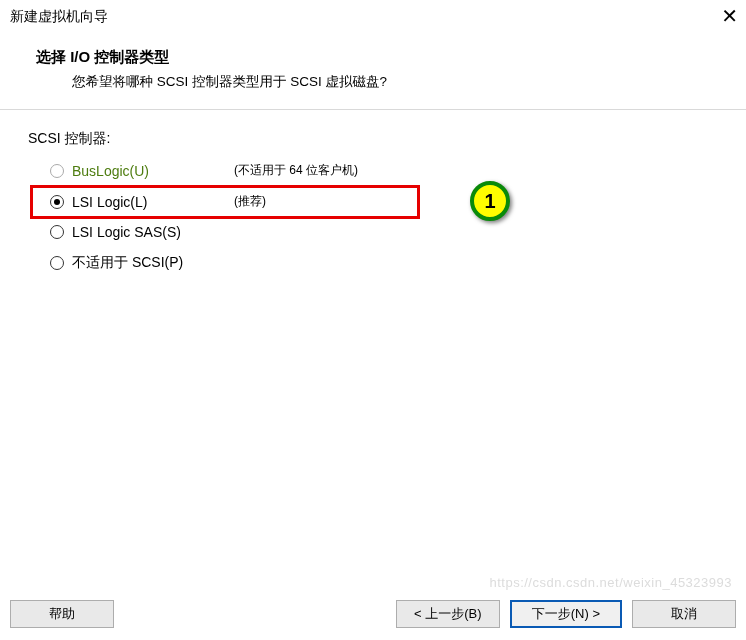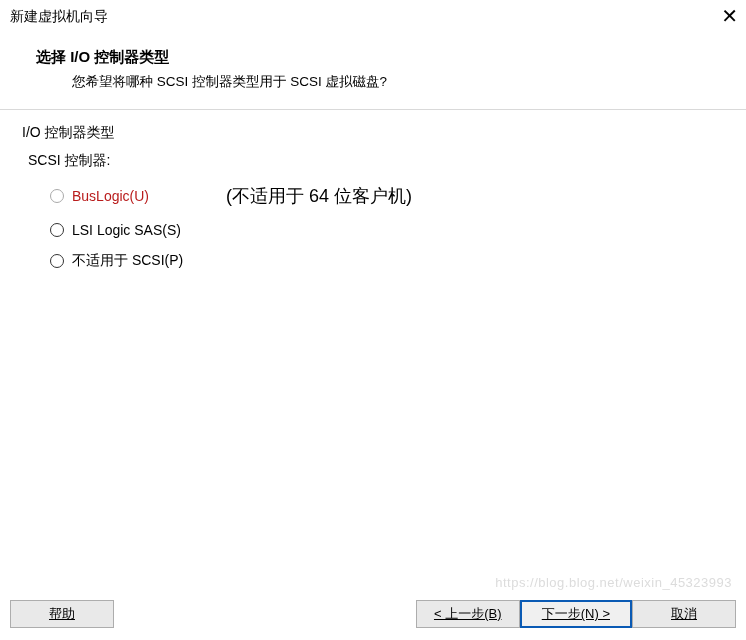--- a/index.html
+++ b/index.html
@@ -75,22 +75,22 @@
       display: inline-flex;
       align-items: center; justify-content: center;
       background: #fff;
       flex-shrink: 0;
     }
     .radio.disabled { border-color: #aaa; }
     .radio .dot {
       width: 6px; height: 6px; border-radius: 50%; background: #000;
     }
     .opt-label { min-width: 150px; }
-    .opt-label.disabled { color: #b91c1c; }
-    .opt-note { margin-left: 4px; font-size: 18px; }
+    .opt-label.disabled { color: #4d7c0f; }
+    .opt-note { margin-left: 12px; font-size: 12px; }
     .highlight-row {
       position: relative;
     }
     .highlight-box {
       position: absolute;
       left: -20px;
       top: -8px;
       width: 390px;
       height: 34px;
       border: 3px solid #e60000;
@@ -122,23 +122,22 @@
       font-family: Arial, sans-serif;
     }
     .footer {
       position: absolute;
       bottom: 0; left: 0; right: 0;
       height: 44px;
       display: flex;
       justify-content: space-between;
       align-items: center;
       padding: 0 10px 8px 10px;
-      text-decoration: underline;
-    }
-    .footer .right { display: flex; }
+    }
+    .footer .right { display: flex; gap: 10px; }
     button.btn {
       font-family: inherit;
       font-size: 13px;
       height: 28px;
       min-width: 104px;
       padding: 0 12px;
       background: #e9e9e9;
       border: 1px solid #adadad;
       cursor: pointer;
     }
@@ -158,45 +157,53 @@
 
 <div class="header">
   <div class="header-title">选择 I/O 控制器类型</div>
   <div class="header-sub">您希望将哪种 SCSI 控制器类型用于 SCSI 虚拟磁盘?</div>
 </div>
 
 <div class="divider"></div>
 
 <div class="content-wrap">
   <div class="content">
-    <div class="group-title">I/O 控制器类型</div>
     <div class="controller-label">SCSI 控制器:</div>
 
     <div class="options">
       <div class="option-row">
         <span class="radio disabled"></span>
         <span class="opt-label disabled">BusLogic(U)</span>
         <span class="opt-note">(不适用于 64 位客户机)</span>
       </div>
 
+      <div class="option-row highlight-row">
+        <span class="radio">
+            <span class="dot"></span>
+          </span>
+        <span class="opt-label">LSI Logic(L)</span>
+        <span class="opt-note">(推荐)</span>
+        <div class="highlight-box"></div>
+        <div class="badge">1</div>
+      </div>
 
       <div class="option-row">
         <span class="radio"></span>
         <span class="opt-label">LSI Logic SAS(S)</span>
       </div>
 
       <div class="option-row">
         <span class="radio"></span>
         <span class="opt-label">不适用于 SCSI(P)</span>
       </div>
     </div>
   </div>
 </div>
 
-<span class="watermark">https://blog.blog.net/weixin_45323993</span>
+<span class="watermark">https://csdn.csdn.net/weixin_45323993</span>
 
 <div class="footer">
   <button class="btn">帮助</button>
   <div class="right">
     <button class="btn">&lt; 上一步(B)</button>
     <button class="btn default">下一步(N) &gt;</button>
     <button class="btn">取消</button>
   </div>
 </div>
 

